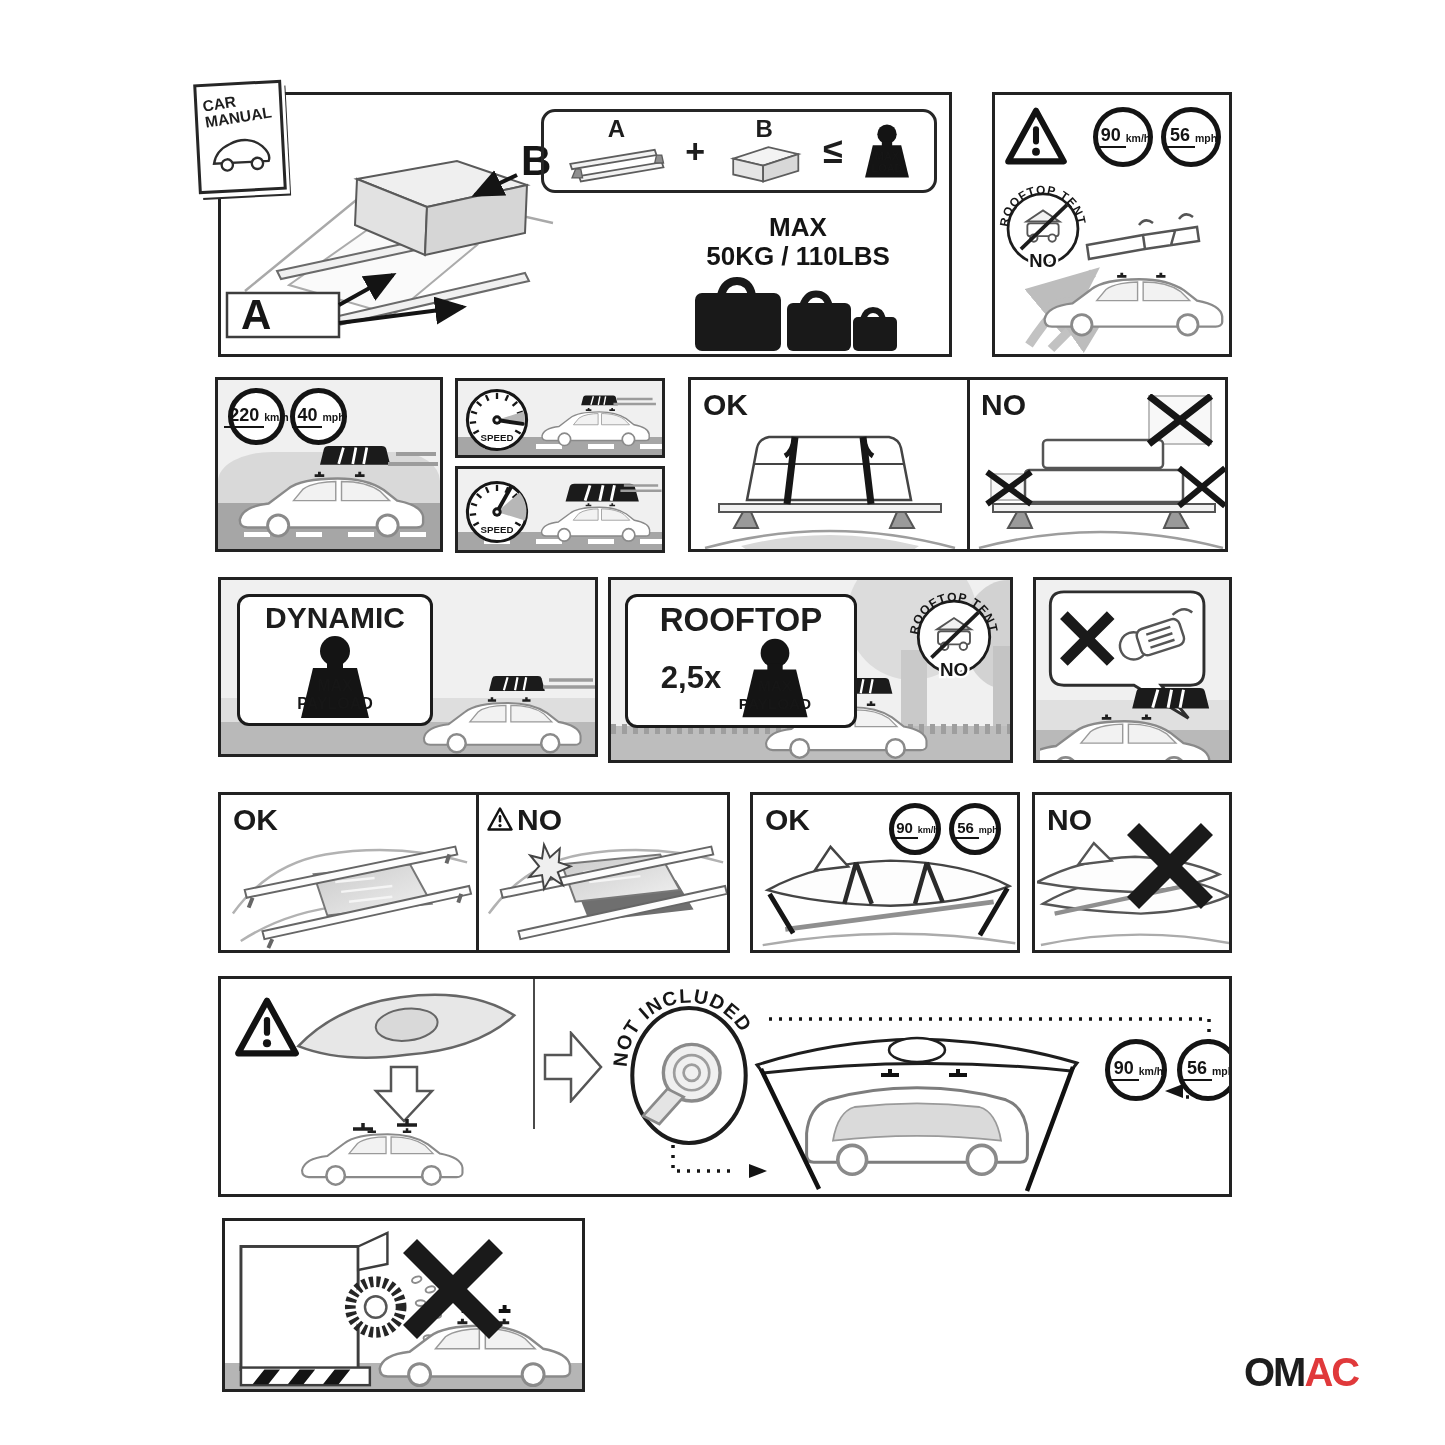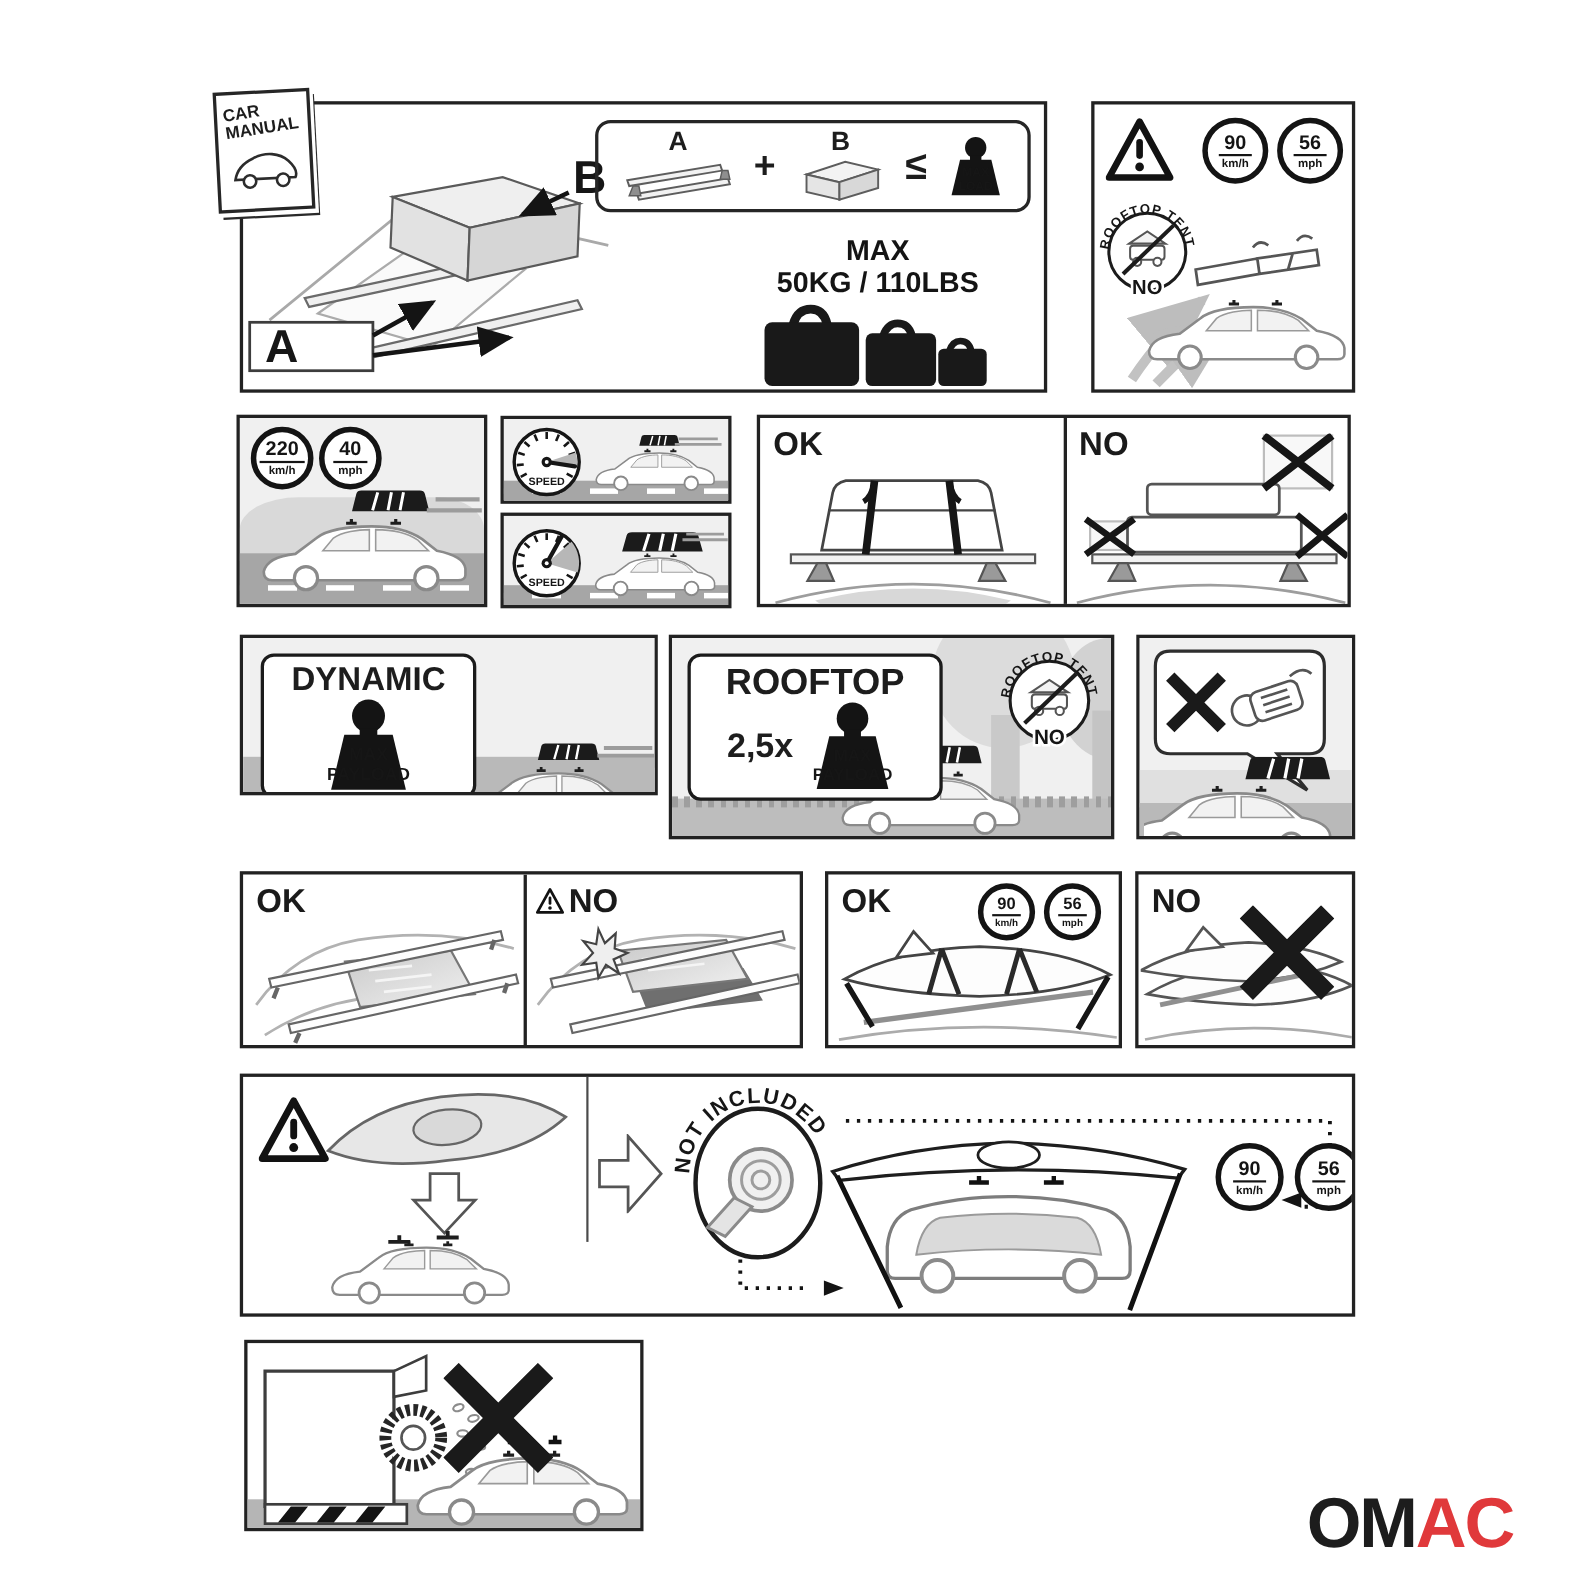--- a/index.html
+++ b/index.html
@@ -4,21 +4,21 @@
 <style>
   html,body{margin:0;padding:0;background:#fff;}
   body{font-family:"Liberation Sans",sans-serif;color:#1d1d1d;}
   .page{position:relative;width:1445px;height:1445px;background:#fff;overflow:hidden;}
   .title{position:absolute;left:0;top:18px;width:100%;text-align:center;
          font-size:44px;font-weight:700;letter-spacing:.5px;color:#262226;}
   .panel{position:absolute;background:#fff;border:3px solid #222;box-sizing:border-box;overflow:hidden;}
   .vdiv{position:absolute;top:0;bottom:0;width:3px;background:#222;}
   .hdg{position:absolute;font-weight:700;font-size:30px;color:#1a1a1a;line-height:1;}
   .spd{box-sizing:border-box;border:5px solid #141414;border-radius:50%;background:#fff;
-       display:flex;flex-direction:column;align-items:center;justify-content:center;
+       display:flex;align-items:center;justify-content:center;
        position:absolute;font-weight:700;color:#141414;z-index:5;}
   .spd .v{line-height:1;border-bottom:2.5px solid #141414;padding:0 5px 2px;font-size:18px;}
   .spd .u{line-height:1;margin-top:2px;font-size:10.5px;}
   .spd.small .v{font-size:15px;}.spd.small .u{font-size:9px;}
   .scene{position:absolute;inset:0;background:#f0f0f0;}
   .band{position:absolute;left:0;right:0;background:#d9d9d9;}
   .road{position:absolute;left:0;right:0;bottom:0;background:#a6a6a6;}
   .dash{position:absolute;left:0;right:0;height:5px;
         background:repeating-linear-gradient(90deg,transparent 0 26px,#fff 26px 52px);}
   .sign{position:absolute;background:#fff;border:3px solid #1b1b1b;border-radius:12px;
@@ -26,21 +26,21 @@
   .sign .t{font-weight:700;font-size:30px;margin-top:6px;line-height:1;}
   svg{display:block;font-family:inherit;}
   svg text{font-weight:700;fill:#161616;}
   .abs{position:absolute;}
   .booklet{position:absolute;left:196px;top:82px;width:88px;height:110px;background:#fff;
            border:3px solid #262626;transform:rotate(-3deg);z-index:6;box-sizing:border-box;
            box-shadow:3px 4px 0 #fff,4px 6px 0 #2a2a2a;}
   .booklet .bt{font-weight:700;font-size:15.5px;line-height:1.05;transform:rotate(-6deg);
                margin:8px 0 0 6px;}
   .maxtxt{position:absolute;text-align:center;font-weight:800;color:#141414;line-height:1.12;}
-  .logo{position:absolute;left:1188px;top:1352px;font-size:64px;font-weight:800;
+  .logo{position:absolute;left:1244px;top:1352px;font-size:40px;font-weight:800;
         letter-spacing:-2px;line-height:1;}
   .logo .r{color:#e0393b;}
 </style>
 </head>
 <body>
 
 <div class="page">
 
   <svg width="0" height="0" style="position:absolute">
     <defs>
@@ -308,21 +308,21 @@
       <rect x="176" y="2" width="62" height="48" fill="#f8f8f8" stroke="#bdbdbd" stroke-width="2"></rect>
       <rect x="18" y="80" width="36" height="26" fill="#f8f8f8" stroke="#bdbdbd" stroke-width="2"></rect>
       <rect x="52" y="76" width="158" height="32" rx="4" fill="#fff" stroke="#555" stroke-width="2.5"></rect>
       <rect x="70" y="46" width="120" height="28" rx="4" fill="#fff" stroke="#555" stroke-width="2.5"></rect>
       <path d="M176 2 L238 50 M238 2 L176 50" stroke="#161616" stroke-width="7"></path>
       <path d="M14 78 L58 110 M58 78 L14 110" stroke="#161616" stroke-width="6"></path>
       <path d="M206 74 L252 112 M252 74 L206 112" stroke="#161616" stroke-width="6"></path>
     </svg>
   </div>
 
-  <div class="panel" style="left:218px;top:577px;width:380px;height:146px;">
+  <div class="panel" style="left:218px;top:577px;width:380px;height:180px;">
     <div class="scene">
       <div class="band" style="top:118px;height:36px;background:#dedede;"></div>
       <div class="road" style="height:32px;background:#b9b9b9;"></div>
     </div>
     <div class="sign" style="left:16px;top:14px;width:196px;height:132px;">
       <div class="t">DYNAMIC</div>
       <svg width="96" height="88" viewBox="0 0 96 86">
         <use href="#weighticon"></use>
         <text x="48" y="57" font-size="16" fill="#fff" text-anchor="middle">MAX</text>
         <text x="48" y="75" font-size="16" fill="#fff" text-anchor="middle">PAYLOAD</text>

